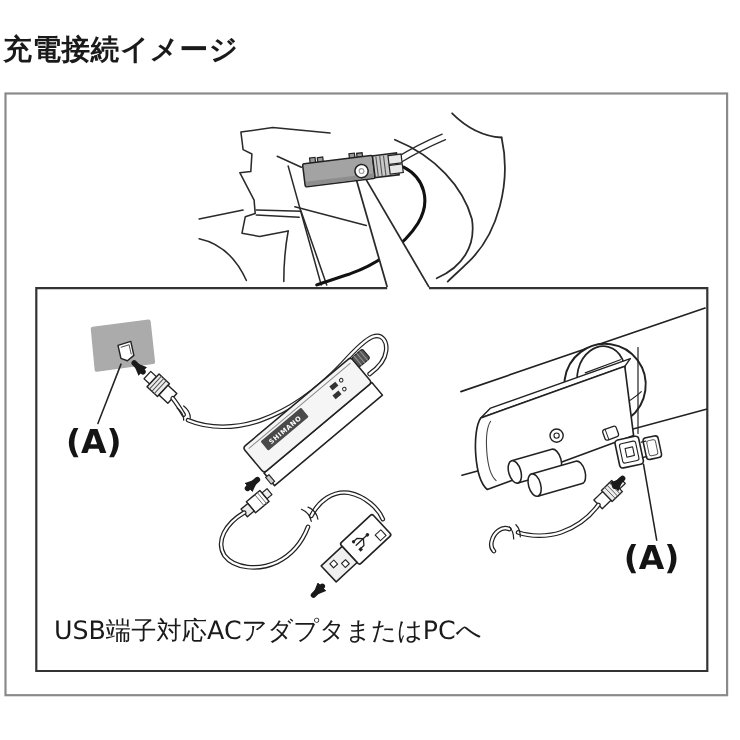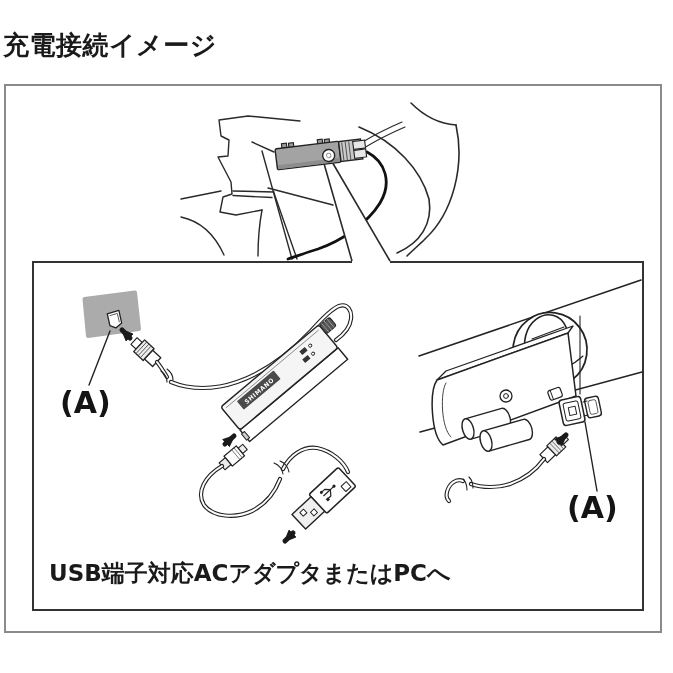--- a/index.html
+++ b/index.html
@@ -6,21 +6,21 @@
   #page{position:relative;width:673px;height:673px;background:#ffffff;overflow:hidden;
         font-family:"DejaVu Sans",sans-serif;color:#1a1a1a;}
   #title{position:absolute;left:3px;top:28px;font-size:26px;font-weight:bold;
          letter-spacing:0.5px;color:#1a1a1a;white-space:nowrap;}
   #outer-box{position:absolute;left:4px;top:84px;width:654px;height:545px;
              border:2px solid #8a8a8a;background:#fff;}
   #art{position:absolute;left:0;top:0;width:673px;height:673px;}
   .port-label{position:absolute;font-size:30px;font-weight:bold;color:#141414;white-space:nowrap;}
   #label-a-left{left:60px;top:385px;}
   #label-a-right{left:567px;top:490px;}
-  #caption{position:absolute;left:49px;top:558px;font-size:23px;font-weight:700;
+  #caption{position:absolute;left:49px;top:558px;font-size:23px;font-weight:400;
            color:#1a1a1a;white-space:nowrap;}
 </style>
 </head>
 <body>
 
 <div id="page">
 
   <div id="title">充電接続イメージ</div>
 
   <div id="outer-box"></div>

